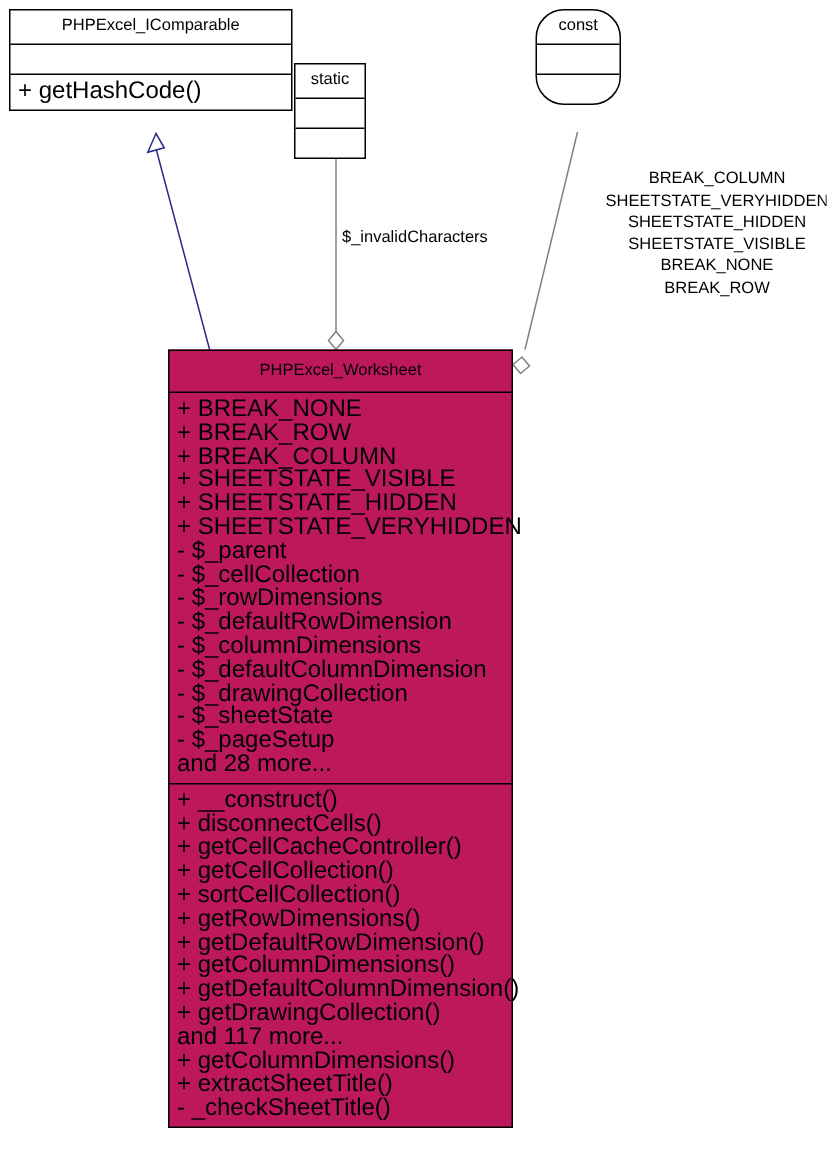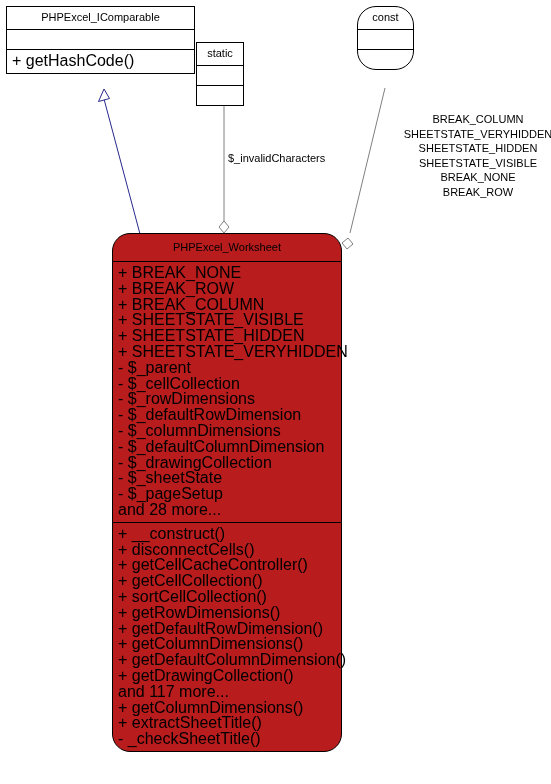--- a/index.html
+++ b/index.html
@@ -55,22 +55,21 @@
   }
   .node .memberlist {
     padding: 3px 5px 4px 5px;
   }
   .node .memberlist div {
     line-height: 15.8px;
     white-space: nowrap;
     font-size: 16px;
   }
   .main-node {
-    background: #b91c1c;
-    border-radius: 18px;
+    background: #be185d;
   }
   .main-node .title {
     font-size: 11px;
     padding: 7px 4px 7px 4px;
   }
   .main-node .compartment {
     border-top: 1px solid #000000;
   }
   .label-text {
     position: absolute;

